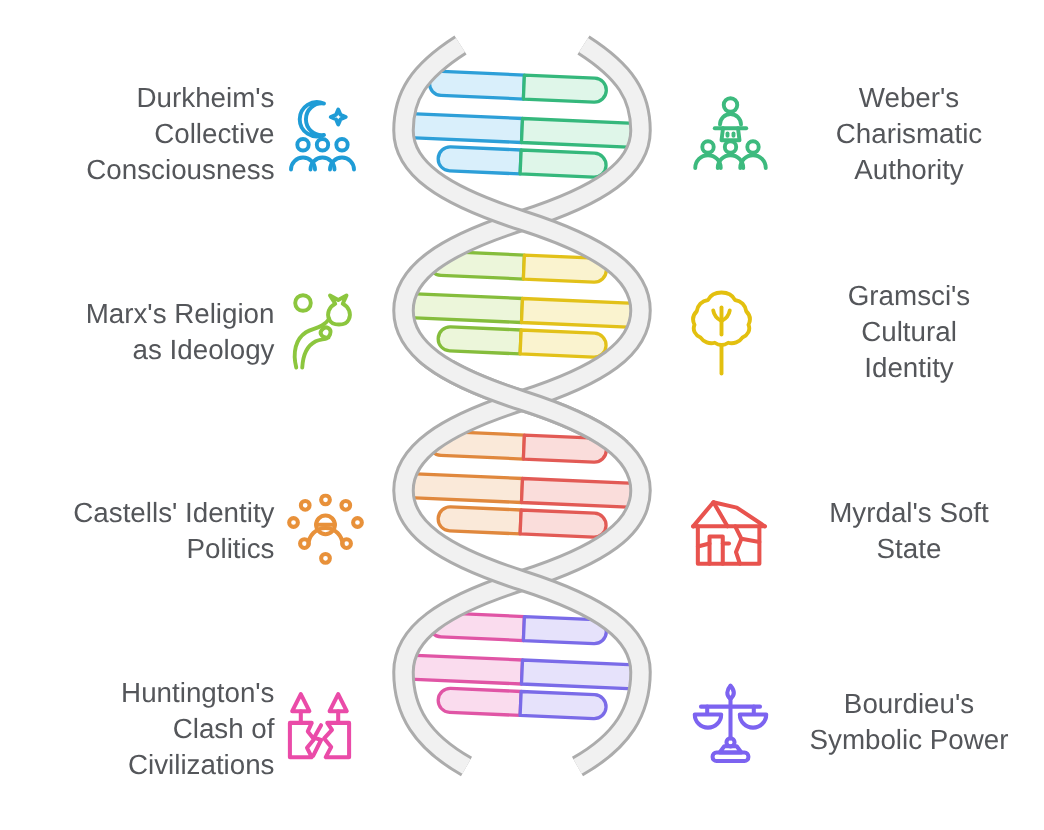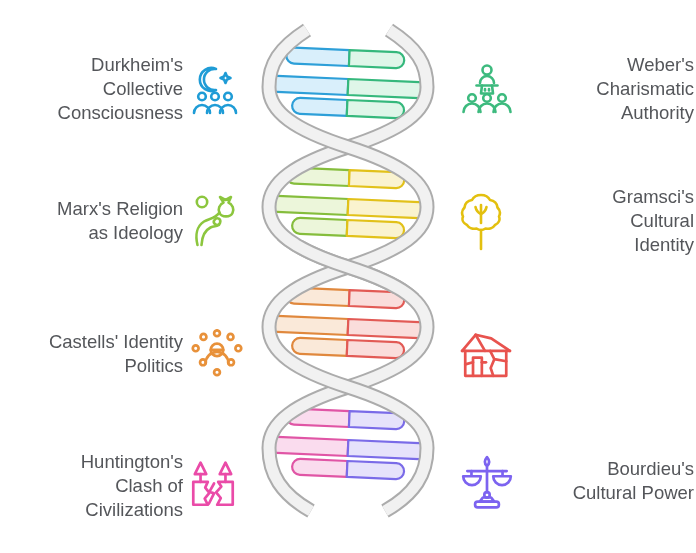--- a/index.html
+++ b/index.html
@@ -1,20 +1,20 @@
 <!DOCTYPE html>
 <html><head>
 <meta charset="utf-8">
 <style>
   html,body{margin:0;padding:0;background:#fff;}
   .stage{position:relative;width:696px;height:541px;background:#ffffff;overflow:hidden;
          font-family:"Liberation Sans",sans-serif;}
   .label{position:absolute;font-size:18.5px;line-height:24px;color:#54565A;white-space:pre-line;}
   .label.l{text-align:right;right:513px;width:240px;}
-  .label.r{text-align:right;left:518px;width:176px;}
+  .label.r{text-align:center;left:518px;width:176px;}
   .icon{position:absolute;}
   .icon g{fill:none;stroke-width:2.6;stroke-linecap:round;stroke-linejoin:round;}
   .helix{position:absolute;left:255px;top:0;width:186px;height:553px;}
   .rungs g{stroke-width:2.2;stroke-linejoin:round;}
 </style>
 </head>
 <body>
 
 <div class="stage">
 
@@ -28,22 +28,24 @@
   <div class="label l" style="top:450px">Huntington's
 Clash of
 Civilizations</div>
 
   <div class="label r" style="top:53px">Weber's
 Charismatic
 Authority</div>
   <div class="label r" style="top:185px">Gramsci's
 Cultural
 Identity</div>
+  <div class="label r" style="top:330px">Myrdal's Soft
+State</div>
   <div class="label r" style="top:457px">Bourdieu's
-Cultural Power</div>
+Symbolic Power</div>
 
   <svg class="icon" style="left:189px;top:64px" width="52" height="54" viewBox="0 0 52 52">
     <g stroke="#1F9CD6">
       <path d="M27 4 A11.5 11.5 0 1 0 27 25 A10.6 10.6 0 1 1 27 4 Z"></path>
       <path d="M36.5 8 L38 11.5 L41.5 13 L38 14.5 L36.5 18 L35 14.5 L31.5 13 L35 11.5 Z"></path>
       <circle cx="13" cy="31.5" r="3.8"></circle>
         <circle cx="26" cy="31.5" r="3.8"></circle>
         <circle cx="39" cy="31.5" r="3.8"></circle>
       <path d="M5 48 A8 8 0 0 1 21 48"></path>
         <path d="M18 48 A8 8 0 0 1 34 48"></path>

